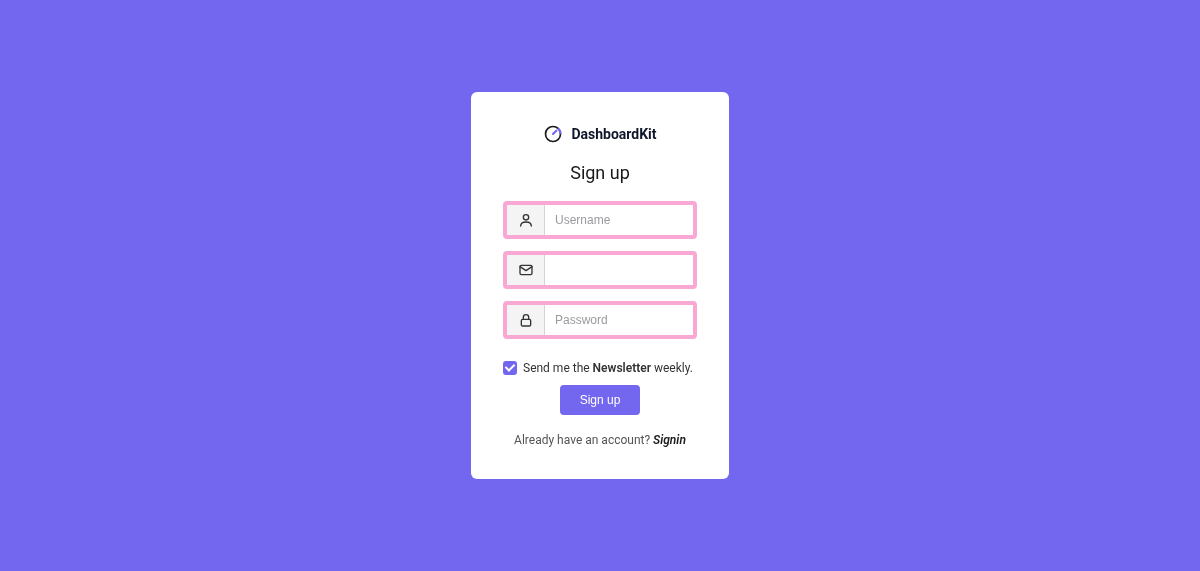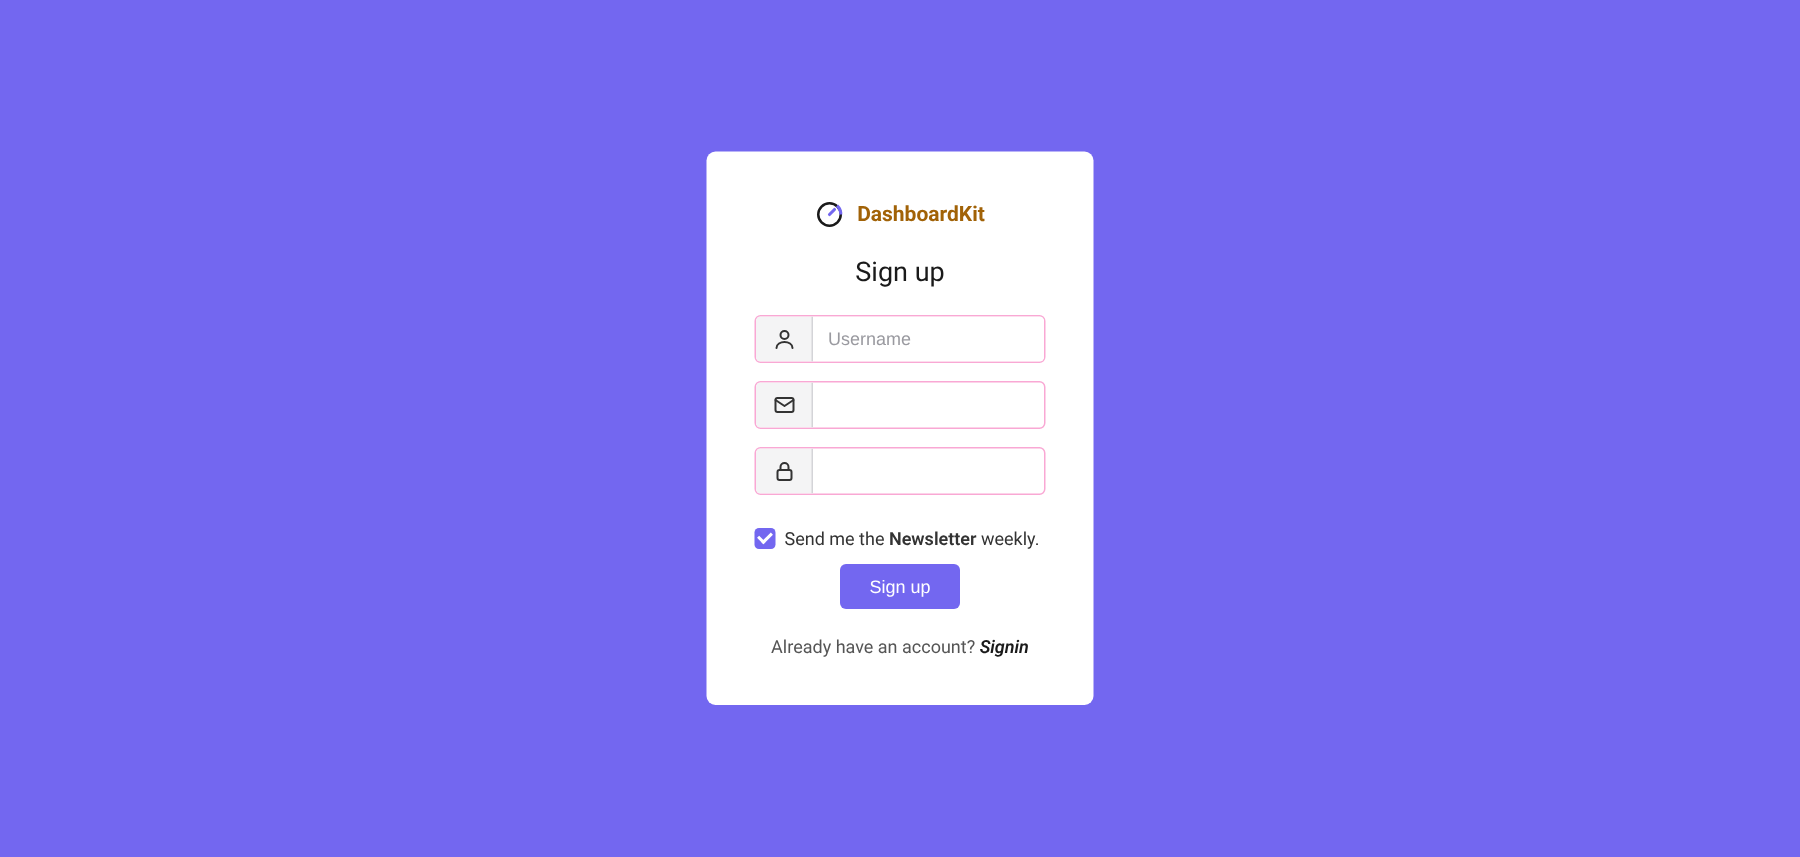--- a/index.html
+++ b/index.html
@@ -31,33 +31,33 @@
       gap: 8px;
       margin-bottom: 18px;
     }
     .logo-icon {
       width: 20px;
       height: 20px;
     }
     .brand-name {
       font-weight: 700;
       font-size: 14px;
-      color: #a16207;
+      color: #0f172a;
     }
     .card-title {
       font-size: 18px;
       font-weight: 400;
       color: #1a1a1a;
       margin-bottom: 18px;
     }
     .input-group {
       display: flex;
       width: 100%;
       margin-bottom: 12px;
-      border: 1px solid #f9a8d4;
+      border: 4px solid #f9a8d4;
       border-radius: 4px;
       overflow: hidden;
     }
     .input-icon-wrap {
       width: 38px;
       height: 30px;
       background: #f4f4f5;
       border-right: 1px solid #d4d4d8;
       display: flex;
       align-items: center;
@@ -180,20 +180,21 @@
     </span>
   </div>
 
   <div class="input-group">
     <span class="input-icon-wrap">
       <svg viewBox="0 0 24 24" width="16" height="16" fill="none" stroke="#333" stroke-width="2" stroke-linecap="round" stroke-linejoin="round">
         <rect x="5" y="11" width="14" height="10" rx="2"></rect>
         <path d="M8 11V8a4 4 0 0 1 8 0v3"></path>
       </svg>
     </span>
+    <input type="password" class="input-field" placeholder="Password" style="">
   </div>
 
   <div class="checkbox-row">
     <input type="checkbox" class="checkbox" checked="" style="">
     <label class="checkbox-label">
       <span>Send me the </span><span class="bold">Newsletter</span><span> weekly.</span>
     </label>
   </div>
 
   <button class="btn-primary">Sign up</button>

